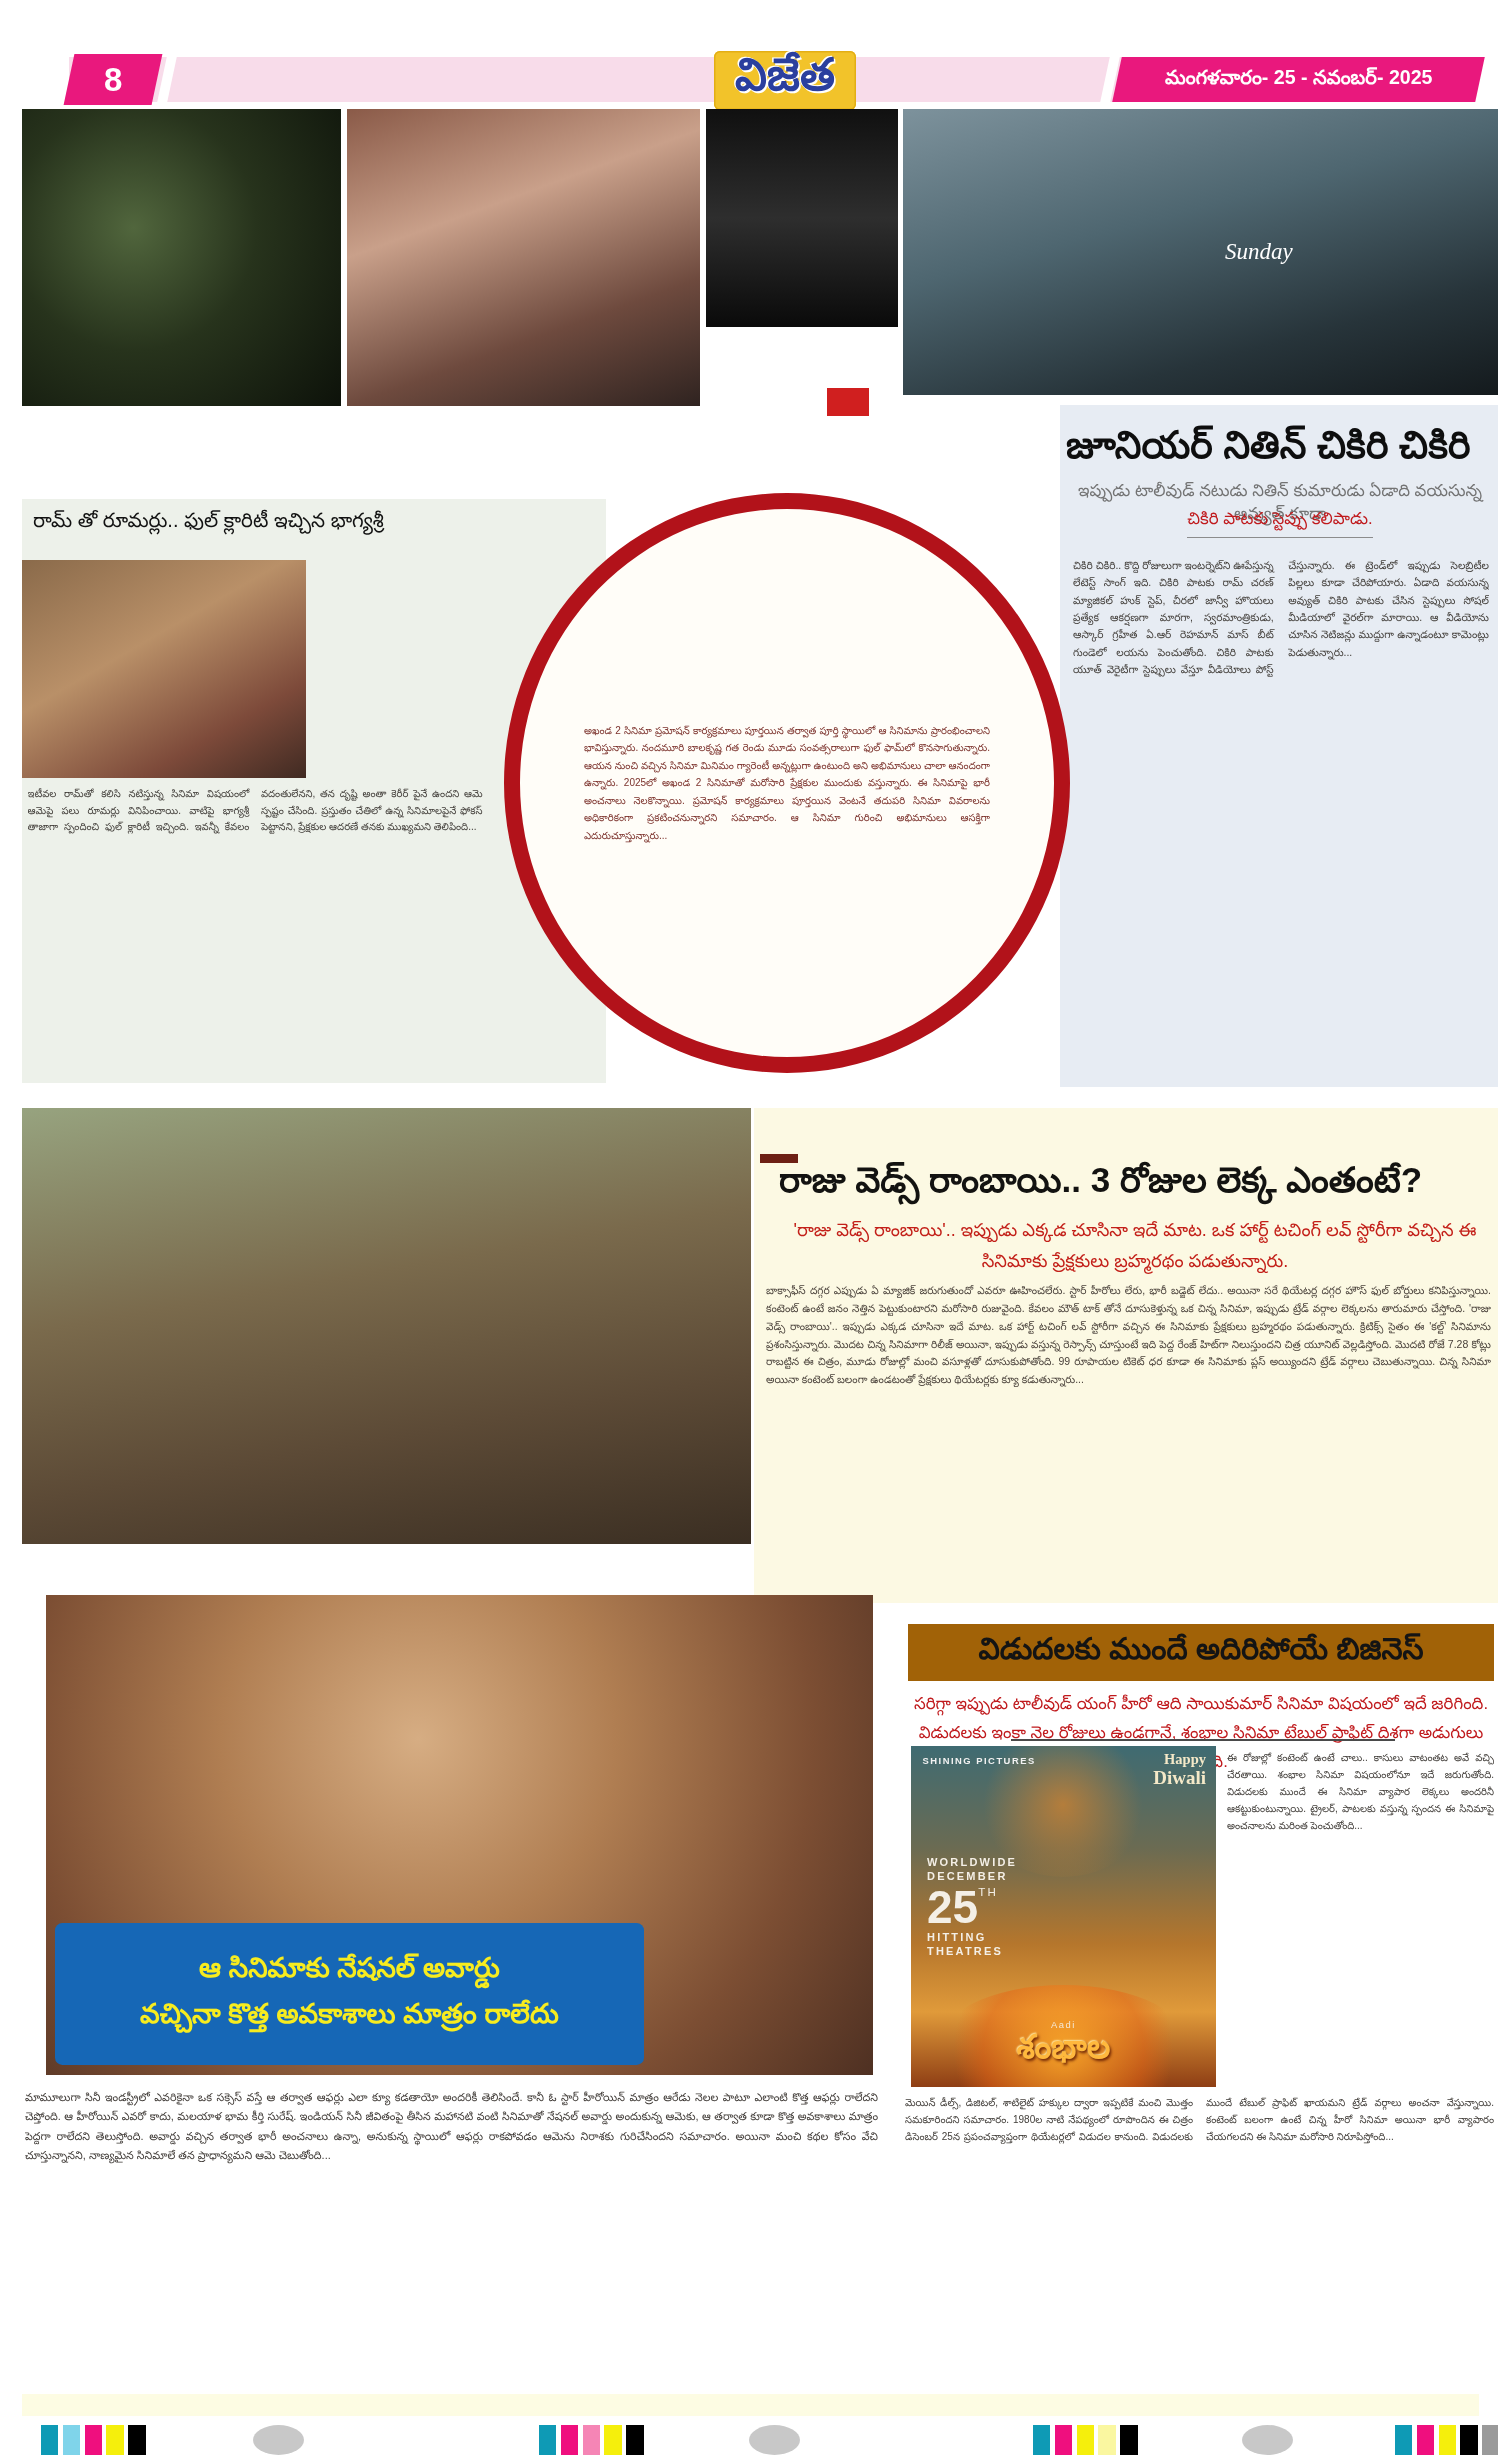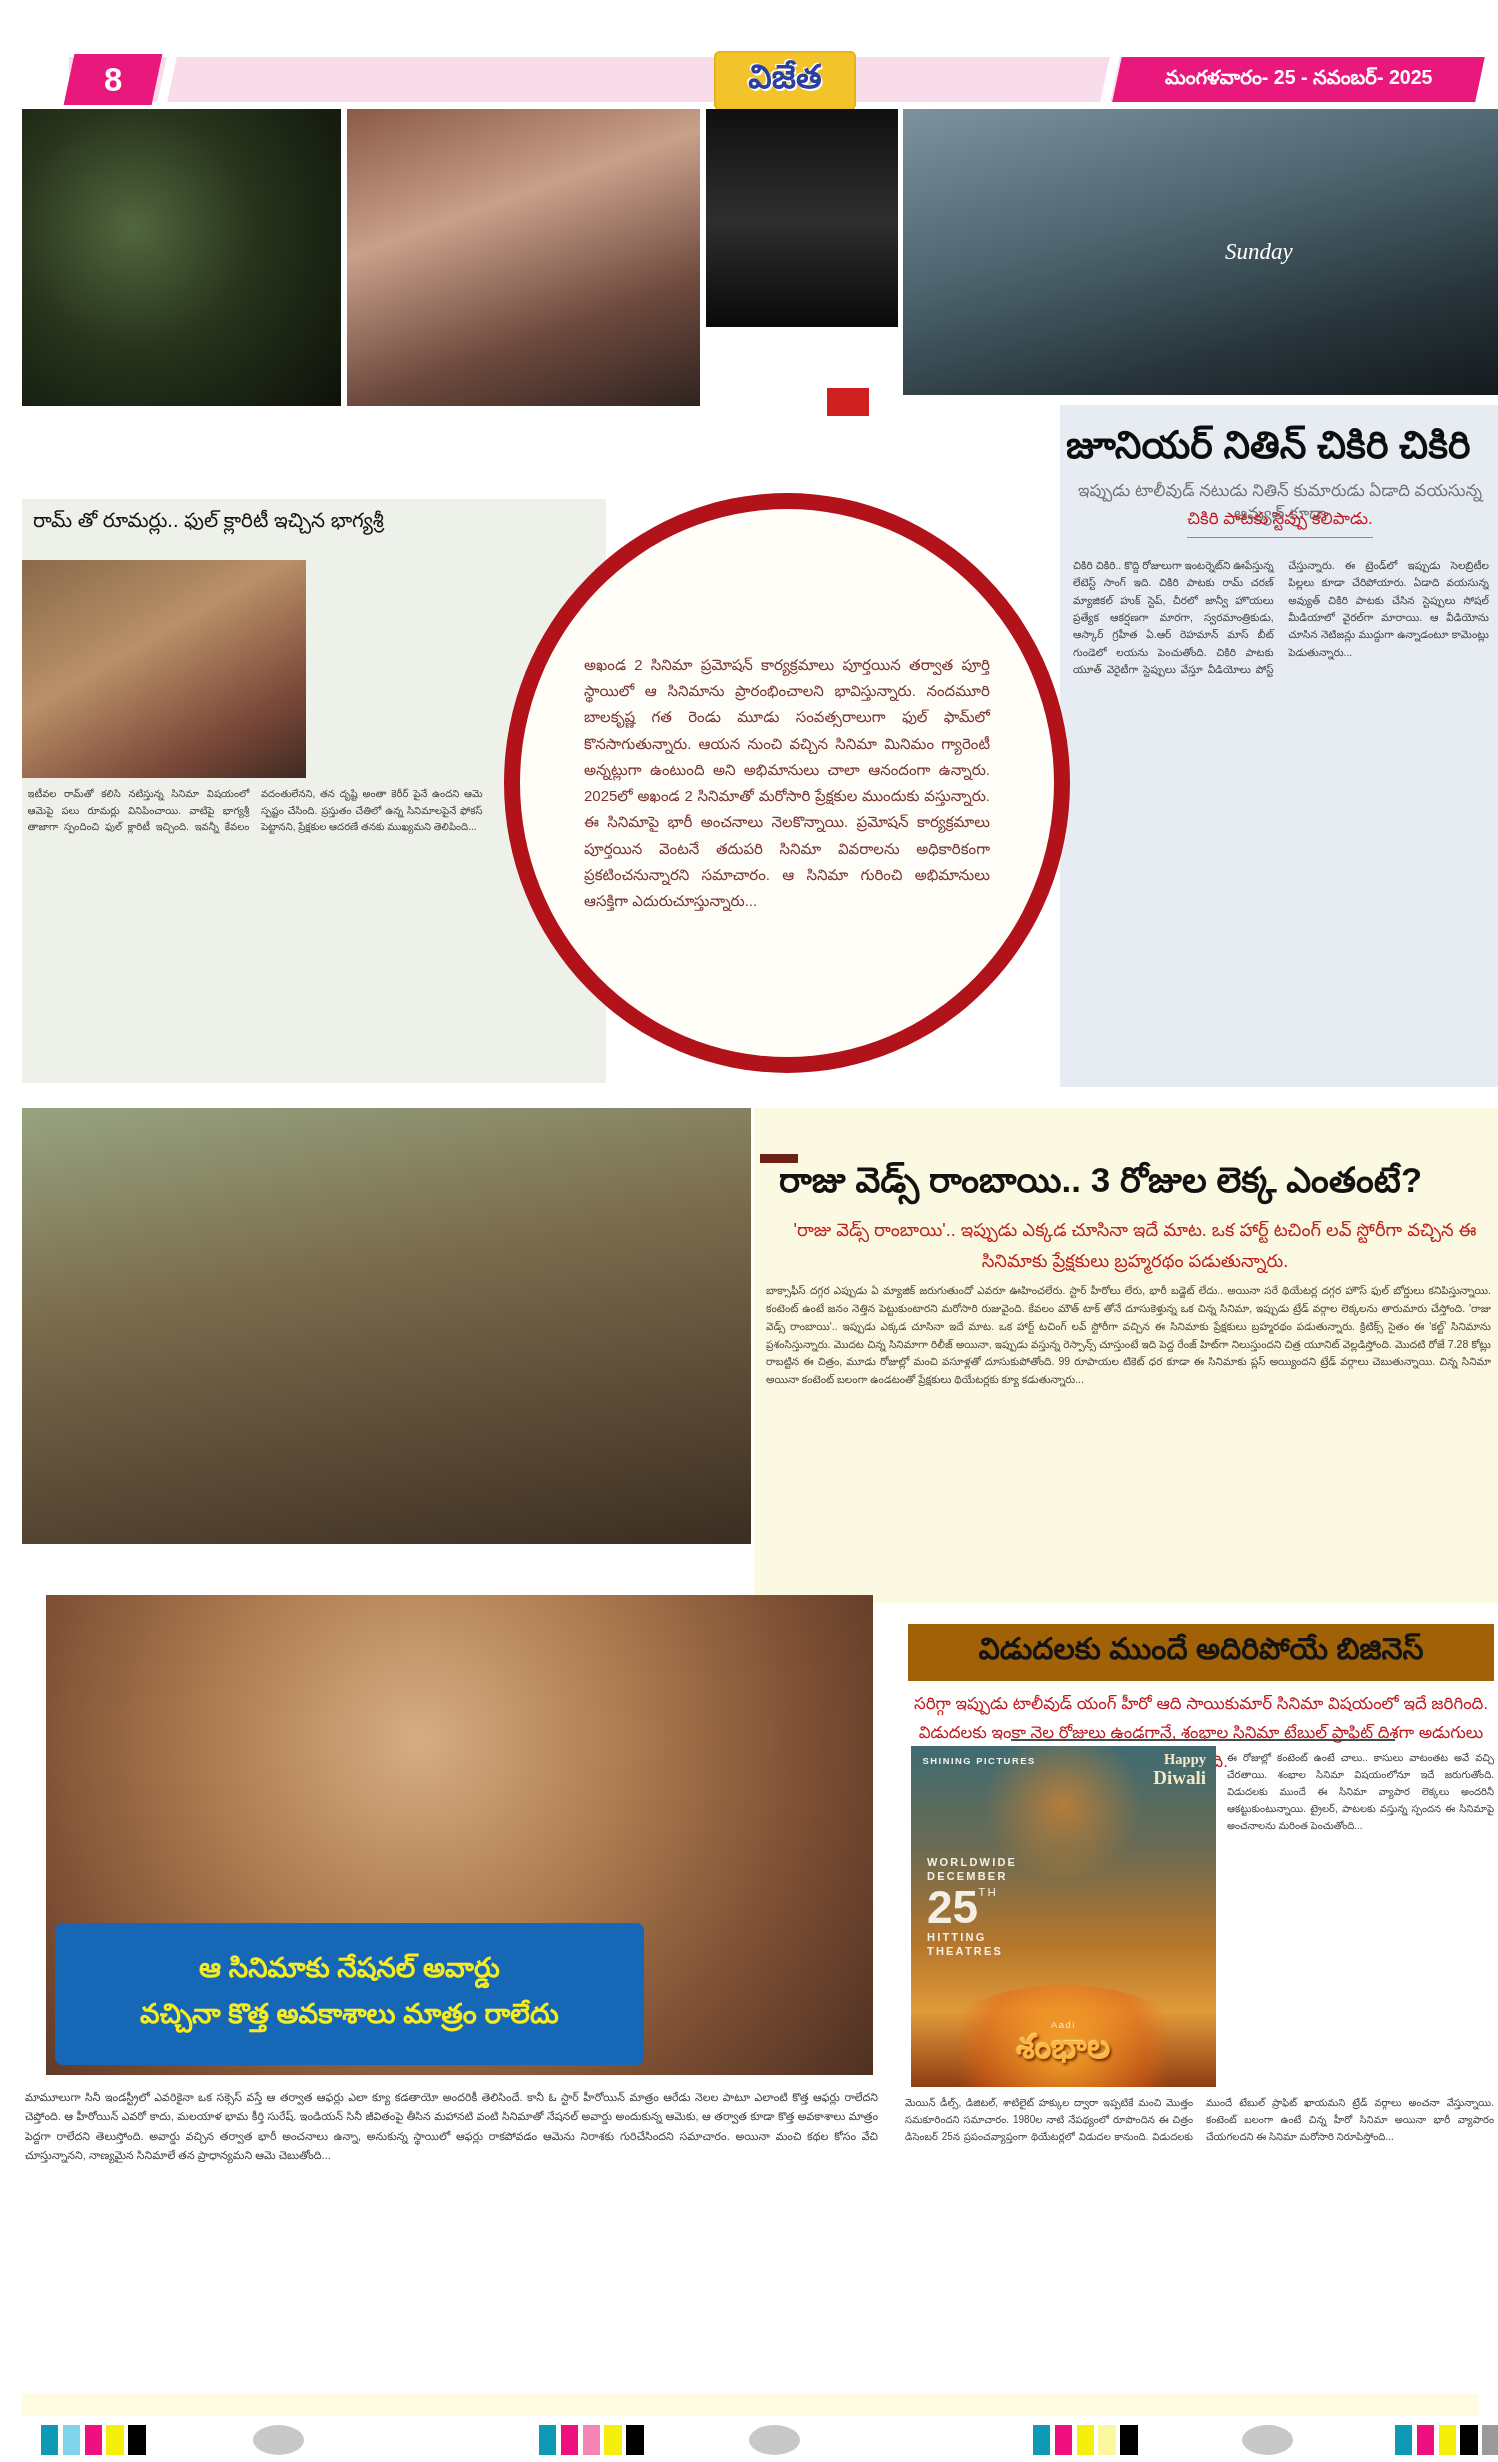--- a/index.html
+++ b/index.html
@@ -10,21 +10,21 @@
   
   .pinkbar{left:69px;top:57px;width:1396px;height:45px;background:#f8dcea;}
   .pagenum-box{left:69px;top:54px;width:88px;height:51px;background:#e9187d;transform:skewX(-12deg);
     display:flex;align-items:center;justify-content:center;}
   .pagenum-box span{color:#ffffff;font-size:33px;font-weight:bold;transform:skewX(12deg);}
   .slash{width:10px;height:51px;background:#ffffff;transform:skewX(-12deg);}
   .slash1{left:162px;top:54px;}
   .slash2{left:1105px;top:57px;height:45px;}
   .masthead{left:714px;top:51px;width:142px;height:59px;background:#f2c32a;border-radius:5.8px;
     display:flex;align-items:center;justify-content:center;box-shadow:0 0 0 1.5px #e3ae14 inset;}
-  .masthead span{color:#2b3f9e;font-size:33px;font-weight:bold;text-shadow:1.5px 1.5px 0 #ffffff,-1.5px -1.5px 0 #ffffff;}
+  .masthead span{color:#2b3f9e;font-size:45px;font-weight:bold;text-shadow:1.5px 1.5px 0 #ffffff,-1.5px -1.5px 0 #ffffff;}
   .date-box{left:1117px;top:57px;width:363px;height:45px;background:#e9187d;transform:skewX(-12deg);
     display:flex;align-items:center;justify-content:center;}
   .date-box span{color:#ffffff;font-size:19.6px;font-weight:bold;transform:skewX(12deg);white-space:nowrap;}
 
   
   .img{overflow:hidden;}
   .img-1{left:22px;top:109px;width:319px;height:297px;
     background:radial-gradient(circle at 35% 40%, #51663d 0%, #27331c 45%, #0d120a 100%);}
   .img-2{left:347px;top:109px;width:353px;height:297px;
     background:linear-gradient(160deg,#8a5a48 0%, #c9a08a 35%, #6e4a3e 70%, #2f2320 100%);}
@@ -59,21 +59,21 @@
   .right-sub2{left:1066px;top:509px;width:428px;text-align:center;color:#c01a1d;font-size:16.7px;}
   .right-sub2 span{border-bottom:1.5px solid #8c8c8c;padding-bottom:9px;}
   .right-body{left:1073px;top:557px;width:416px;height:519px;font-size:10.5px;line-height:1.65;
     color:#44403c;text-align:justify;column-count:2;column-gap:14.5px;overflow:hidden;}
 
   
   .oval{left:504px;top:493px;width:566px;height:580px;border:16px solid #b2121a;border-radius:50%;
     background:#fffdf8;box-sizing:border-box;z-index:3;}
   .oval-inner{position:absolute;left:13px;top:13px;right:13px;bottom:13px;border-radius:50%;
     overflow:hidden;display:flex;align-items:center;}
-  .oval-inner p{margin:0;padding:29px 51px;font-size:15px;line-height:1.75;color:#7c322c;text-align:justify;}
+  .oval-inner p{margin:0;padding:29px 51px;font-size:10px;line-height:1.75;color:#7c322c;text-align:justify;}
 
   
   .raju-cream{left:754px;top:1108px;width:745px;height:495px;background:#fcf9e3;}
   .raju-still{left:22px;top:1108px;width:729px;height:436px;
     background:linear-gradient(170deg,#97a37f 0%, #7a6a4c 40%, #5c4a36 70%, #3a2e22 100%);}
   .raju-tick{left:760px;top:1154px;width:38px;height:8.7px;background:#6d2014;}
   .raju-headline{left:779px;top:1160px;width:714px;color:#131311;font-size:35px;font-weight:bold;white-space:nowrap;}
   .raju-subhead{left:787px;top:1215px;width:696px;text-align:center;color:#c32019;font-size:18px;line-height:1.7;}
   .raju-body{left:766px;top:1282px;width:725px;height:312px;font-size:10.5px;line-height:1.7;
     color:#4a423b;text-align:justify;overflow:hidden;}

